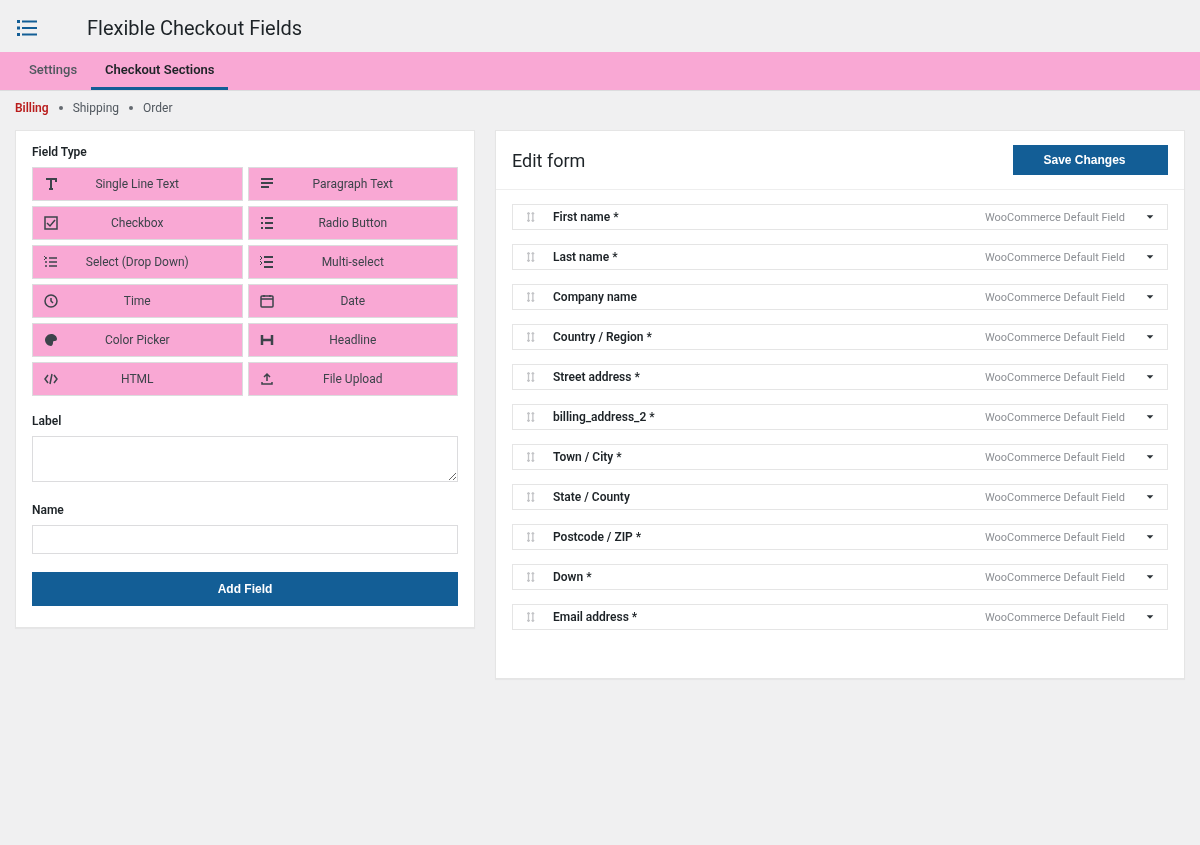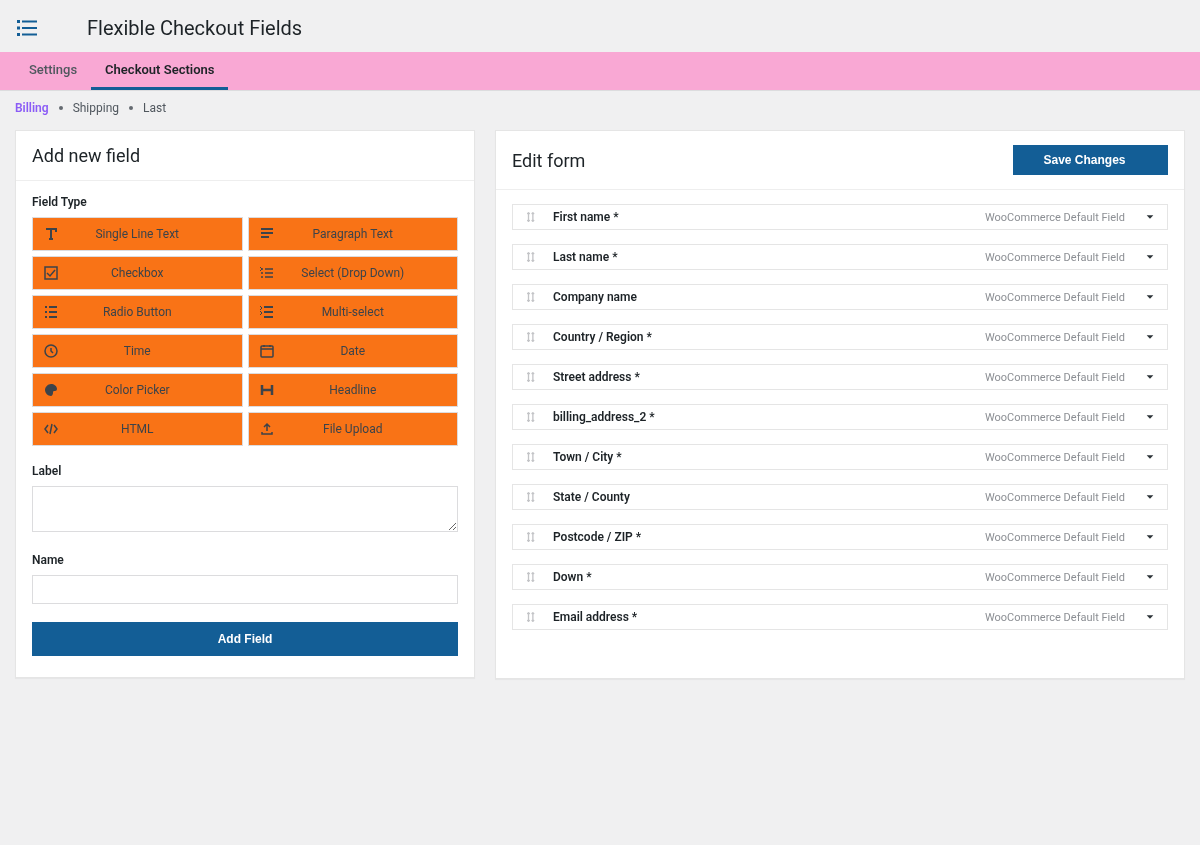--- a/index.html
+++ b/index.html
@@ -54,21 +54,21 @@
       display: flex;
       align-items: center;
       padding: 0 15px 15px;
       font-size: 12px;
     }
     .sub-nav-item {
       color: #50575e;
       cursor: pointer;
     }
     .sub-nav-item.active {
-      color: #8b5cf6;
+      color: #b91c1c;
       font-weight: 600;
     }
     .sub-nav-sep {
       margin: 0 10px;
       width: 4px;
       height: 4px;
       background: #646970;
       border-radius: 50%;
       display: inline-block;
     }
@@ -116,21 +116,21 @@
       gap: 5px;
       margin-bottom: 18px;
     }
     .type-btn {
       position: relative;
       display: flex;
       align-items: center;
       justify-content: center;
       height: 34px;
       border: 1px solid #dcdcde;
-      background: #f97316;
+      background: #f9a8d4;
       cursor: pointer;
       font-size: 12px;
       color: #3c434a;
     }
     .type-icon {
       position: absolute;
       left: 10px;
       top: 50%;
       transform: translateY(-50%);
       width: 16px;
@@ -255,31 +255,28 @@
       <div class="nav-tab active">Checkout Sections</div>
     </div>
 </div>
 
 <div class="sub-nav">
   <div id="subnav-container" style="display:flex;align-items:center;">
       <span class="sub-nav-item active">Billing</span>
       <span class="sub-nav-sep"></span>
       <span class="sub-nav-item">Shipping</span>
       <span class="sub-nav-sep"></span>
-      <span class="sub-nav-item">Last</span>
+      <span class="sub-nav-item">Order</span>
     </div>
 </div>
 
 <div class="columns">
 
   <div class="col-left">
     <div class="panel">
-      <div class="panel-header">
-        <h2 class="panel-title">Add new field</h2>
-      </div>
       <div class="panel-body">
         <span class="form-label">Field Type</span>
         <div class="type-grid" id="type-grid">
             <div class="type-btn">
               <span class="type-icon">
                 <svg viewBox="0 0 16 16">
                   <path d="M3 3 H13 V6 M8 3 V13 M6 13 H10" stroke="currentColor" stroke-width="2" fill="none"></path>
                 </svg>
               </span>
               <span>Single Line Text</span>
@@ -297,33 +294,33 @@
                 <svg viewBox="0 0 16 16">
                   <rect x="2" y="2" width="12" height="12" stroke="currentColor" stroke-width="1.5" fill="none"></rect>
                   <path d="M4 8 L7 11 L12 5" stroke="currentColor" stroke-width="1.5" fill="none"></path>
                 </svg>
               </span>
               <span>Checkbox</span>
             </div>
             <div class="type-btn">
               <span class="type-icon">
                 <svg viewBox="0 0 16 16">
+                  <path d="M2 3 H4 M6 3 H14 M2 8 H4 M6 8 H14 M2 13 H4 M6 13 H14" stroke="currentColor" stroke-width="2"></path>
+                </svg>
+              </span>
+              <span>Radio Button</span>
+            </div>
+            <div class="type-btn">
+              <span class="type-icon">
+                <svg viewBox="0 0 16 16">
                   <path d="M2 4 H4 M6 4 H14 M2 8 H4 M6 8 H14 M2 12 H4 M6 12 H14" stroke="currentColor" stroke-width="1.5"></path>
                   <path d="M1 2 L3 4 L1 6" stroke="currentColor" stroke-width="1" fill="none"></path>
                 </svg>
               </span>
               <span>Select (Drop Down)</span>
-            </div>
-            <div class="type-btn">
-              <span class="type-icon">
-                <svg viewBox="0 0 16 16">
-                  <path d="M2 3 H4 M6 3 H14 M2 8 H4 M6 8 H14 M2 13 H4 M6 13 H14" stroke="currentColor" stroke-width="2"></path>
-                </svg>
-              </span>
-              <span>Radio Button</span>
             </div>
             <div class="type-btn">
               <span class="type-icon">
                 <svg viewBox="0 0 16 16">
                   <path d="M5 3 H14 M5 8 H14 M5 13 H14" stroke="currentColor" stroke-width="2"></path>
                   <path d="M1 2 L3 4 L1 6 M1 7 L3 9 L1 11" stroke="currentColor" stroke-width="1" fill="none"></path>
                 </svg>
               </span>
               <span>Multi-select</span>
             </div>

